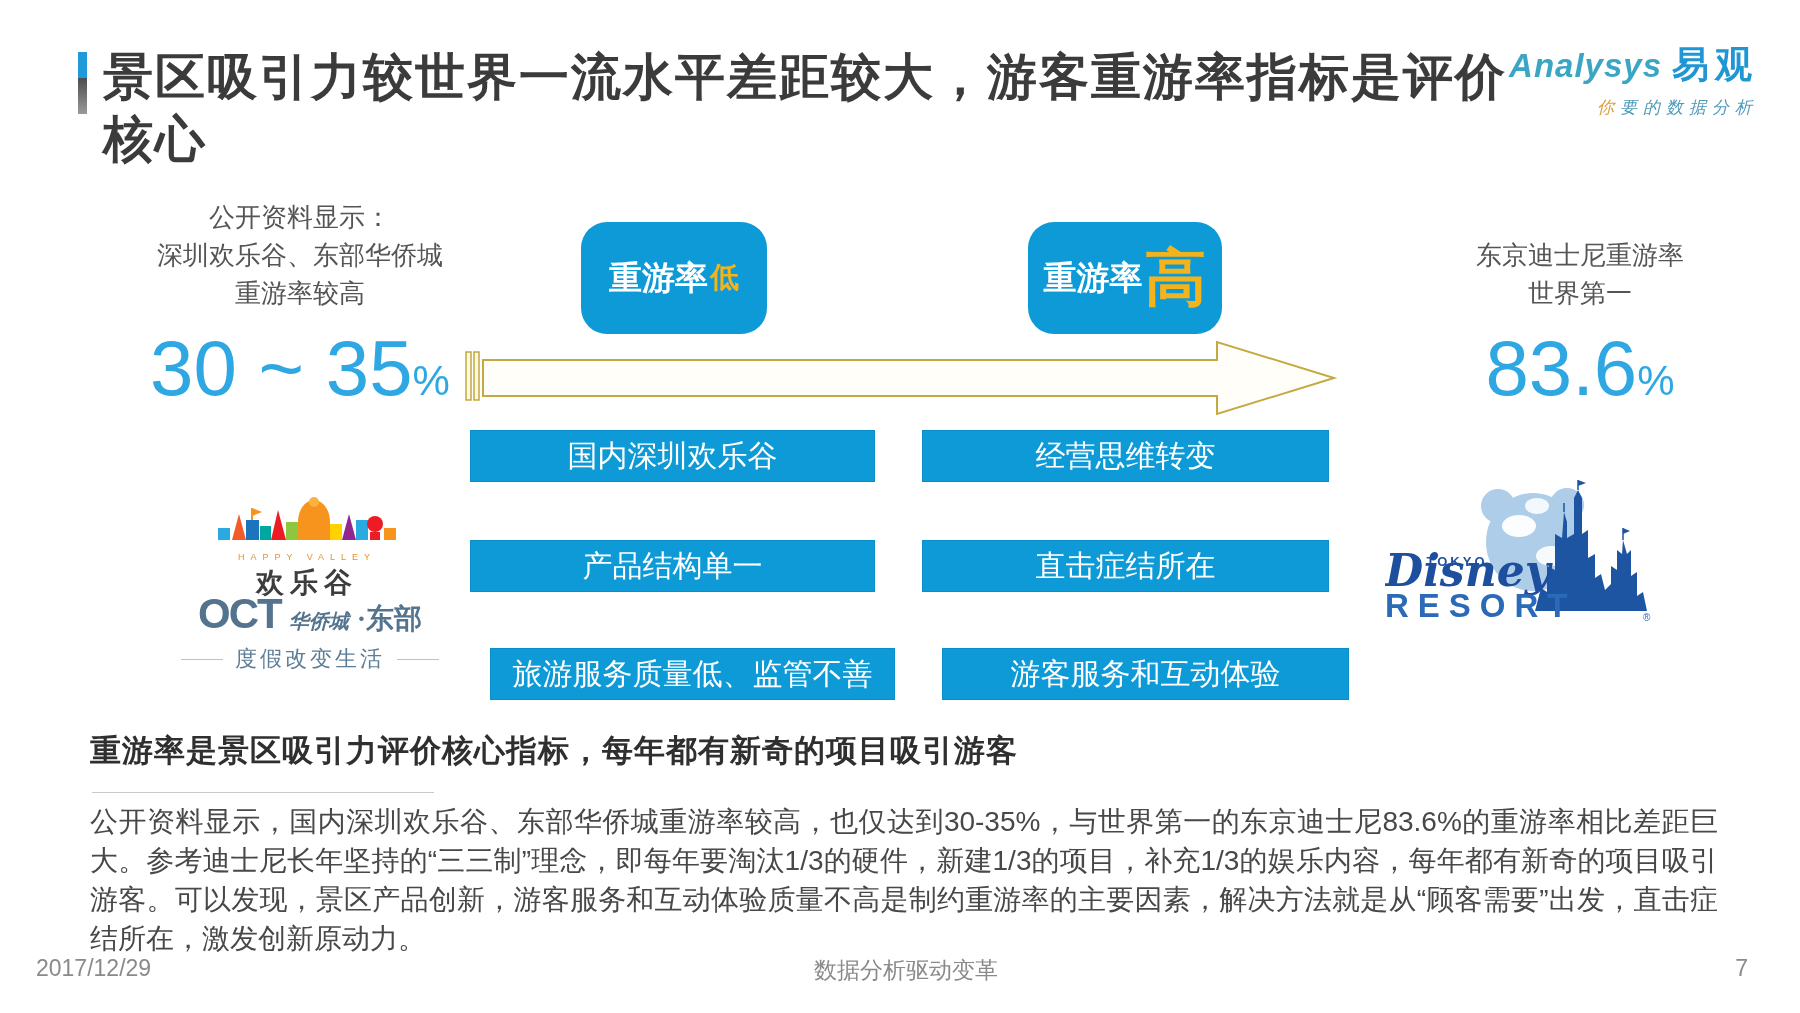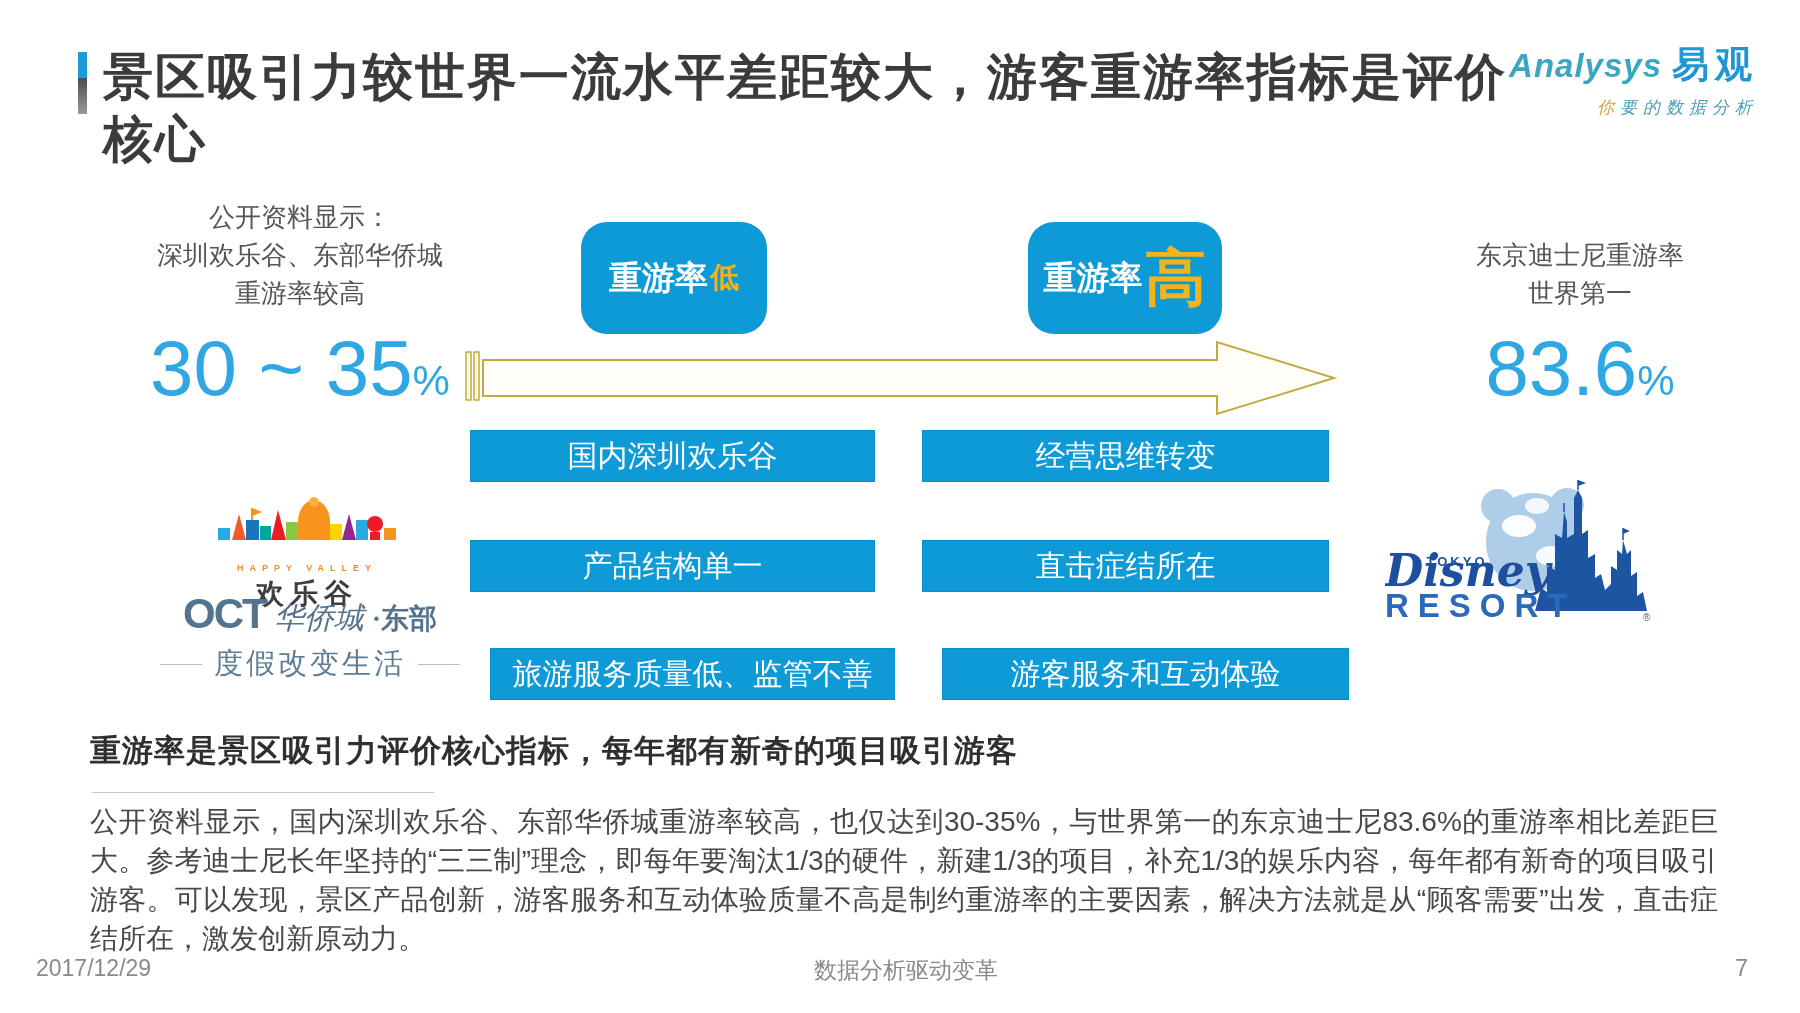--- a/index.html
+++ b/index.html
@@ -43,30 +43,30 @@
   .arrow-svg{position:absolute;left:462px;top:338px;}
   
   .item-box{position:absolute;height:52px;background:#0d9ad6;border:1px solid #0b8fc8;
     display:flex;align-items:center;justify-content:center;color:#ffffff;font-size:30px;
     box-sizing:border-box;white-space:nowrap;}
   .col-l{left:470px;width:405px;}
   .col-r{left:922px;width:407px;}
   .row-1{top:430px;} .row-2{top:540px;} .row-3{top:648px;margin-left:20px;}
   
   .hv-logo{position:absolute;left:182px;top:488px;width:250px;text-align:center;}
-  .hv-en{font-size:9px;letter-spacing:6px;color:#e8912d;margin-top:13px;font-weight:bold;}
+  .hv-en{font-size:9px;letter-spacing:6px;color:#e8912d;margin-top:2px;font-weight:normal;}
   .hv-cn{font-size:28px;font-weight:bold;color:#3d3d3d;letter-spacing:6px;margin-top:2px;}
   .oct-line{position:absolute;left:160px;top:590px;width:300px;display:flex;align-items:baseline;
     justify-content:center;color:#53738e;white-space:nowrap;}
   .oct-abbr{font-size:42px;font-weight:bold;letter-spacing:-2px;}
-  .oct-name{font-size:30px;font-weight:normal;font-family:"Liberation Serif","DejaVu Serif",serif;
+  .oct-name{font-size:20px;font-weight:bold;font-family:"Liberation Serif","DejaVu Serif",serif;
     font-style:italic;margin-left:8px;}
   .oct-east{font-size:28px;font-weight:bold;font-style:normal;}
   .oct-slogan{position:absolute;left:160px;top:644px;width:300px;display:flex;align-items:center;
-    justify-content:center;gap:12px;color:#5d7d96;font-size:29px;letter-spacing:3px;white-space:nowrap;}
+    justify-content:center;gap:12px;color:#5d7d96;font-size:22px;letter-spacing:3px;white-space:nowrap;}
   .oct-slogan .rule{height:1px;width:42px;background:#b9c3cc;}
   
   .disney-logo{position:absolute;left:1385px;top:478px;}
   
   .summary-heading{position:absolute;left:90px;top:730px;font-size:31px;font-weight:bold;color:#2f2f2f;
     letter-spacing:1px;}
   .heading-rule{position:absolute;left:92px;top:792px;width:342px;height:1px;background:#c9c9c9;}
   .summary-body{position:absolute;left:90px;top:802px;width:1628px;font-size:28px;line-height:39px;
     color:#484848;text-align:justify;}
   

